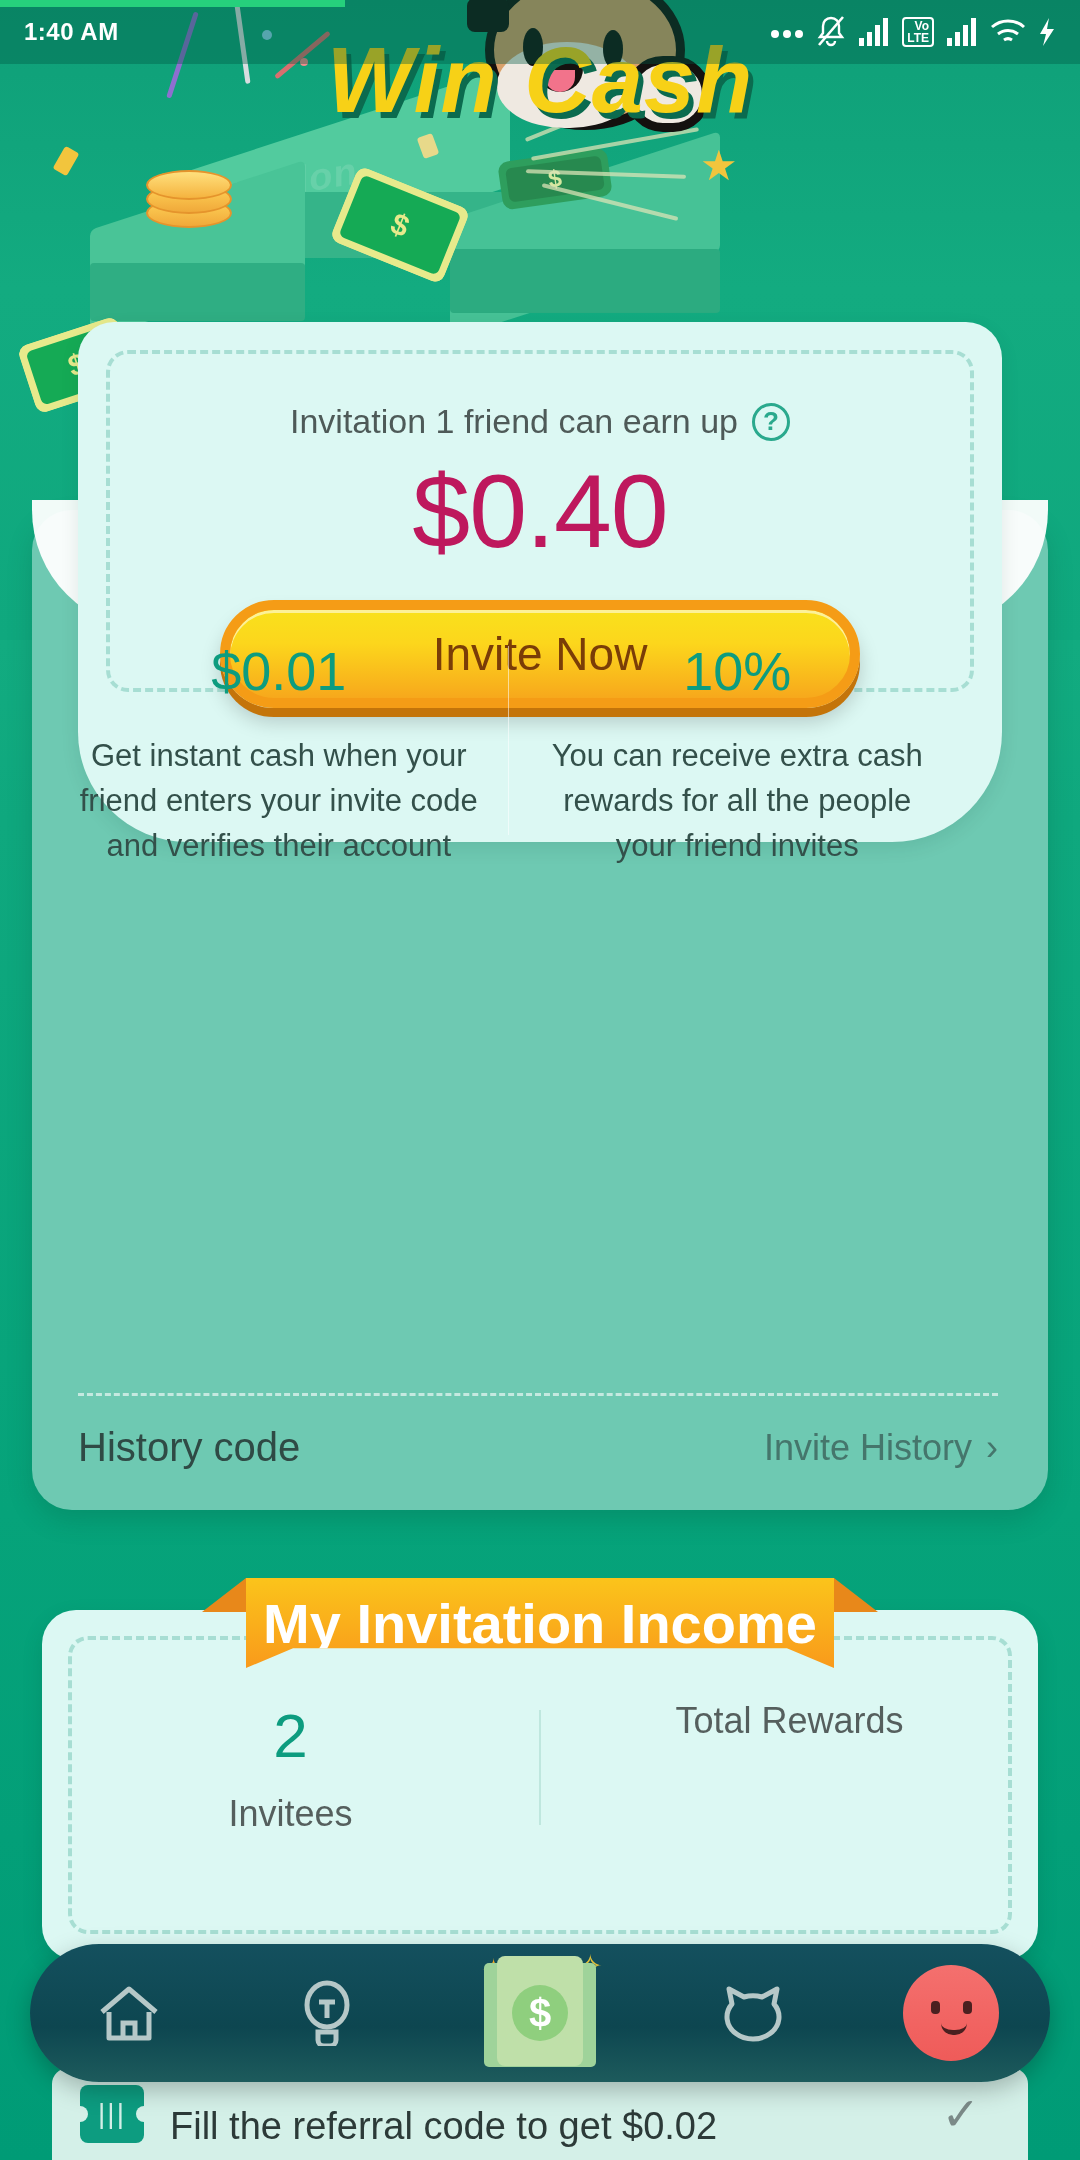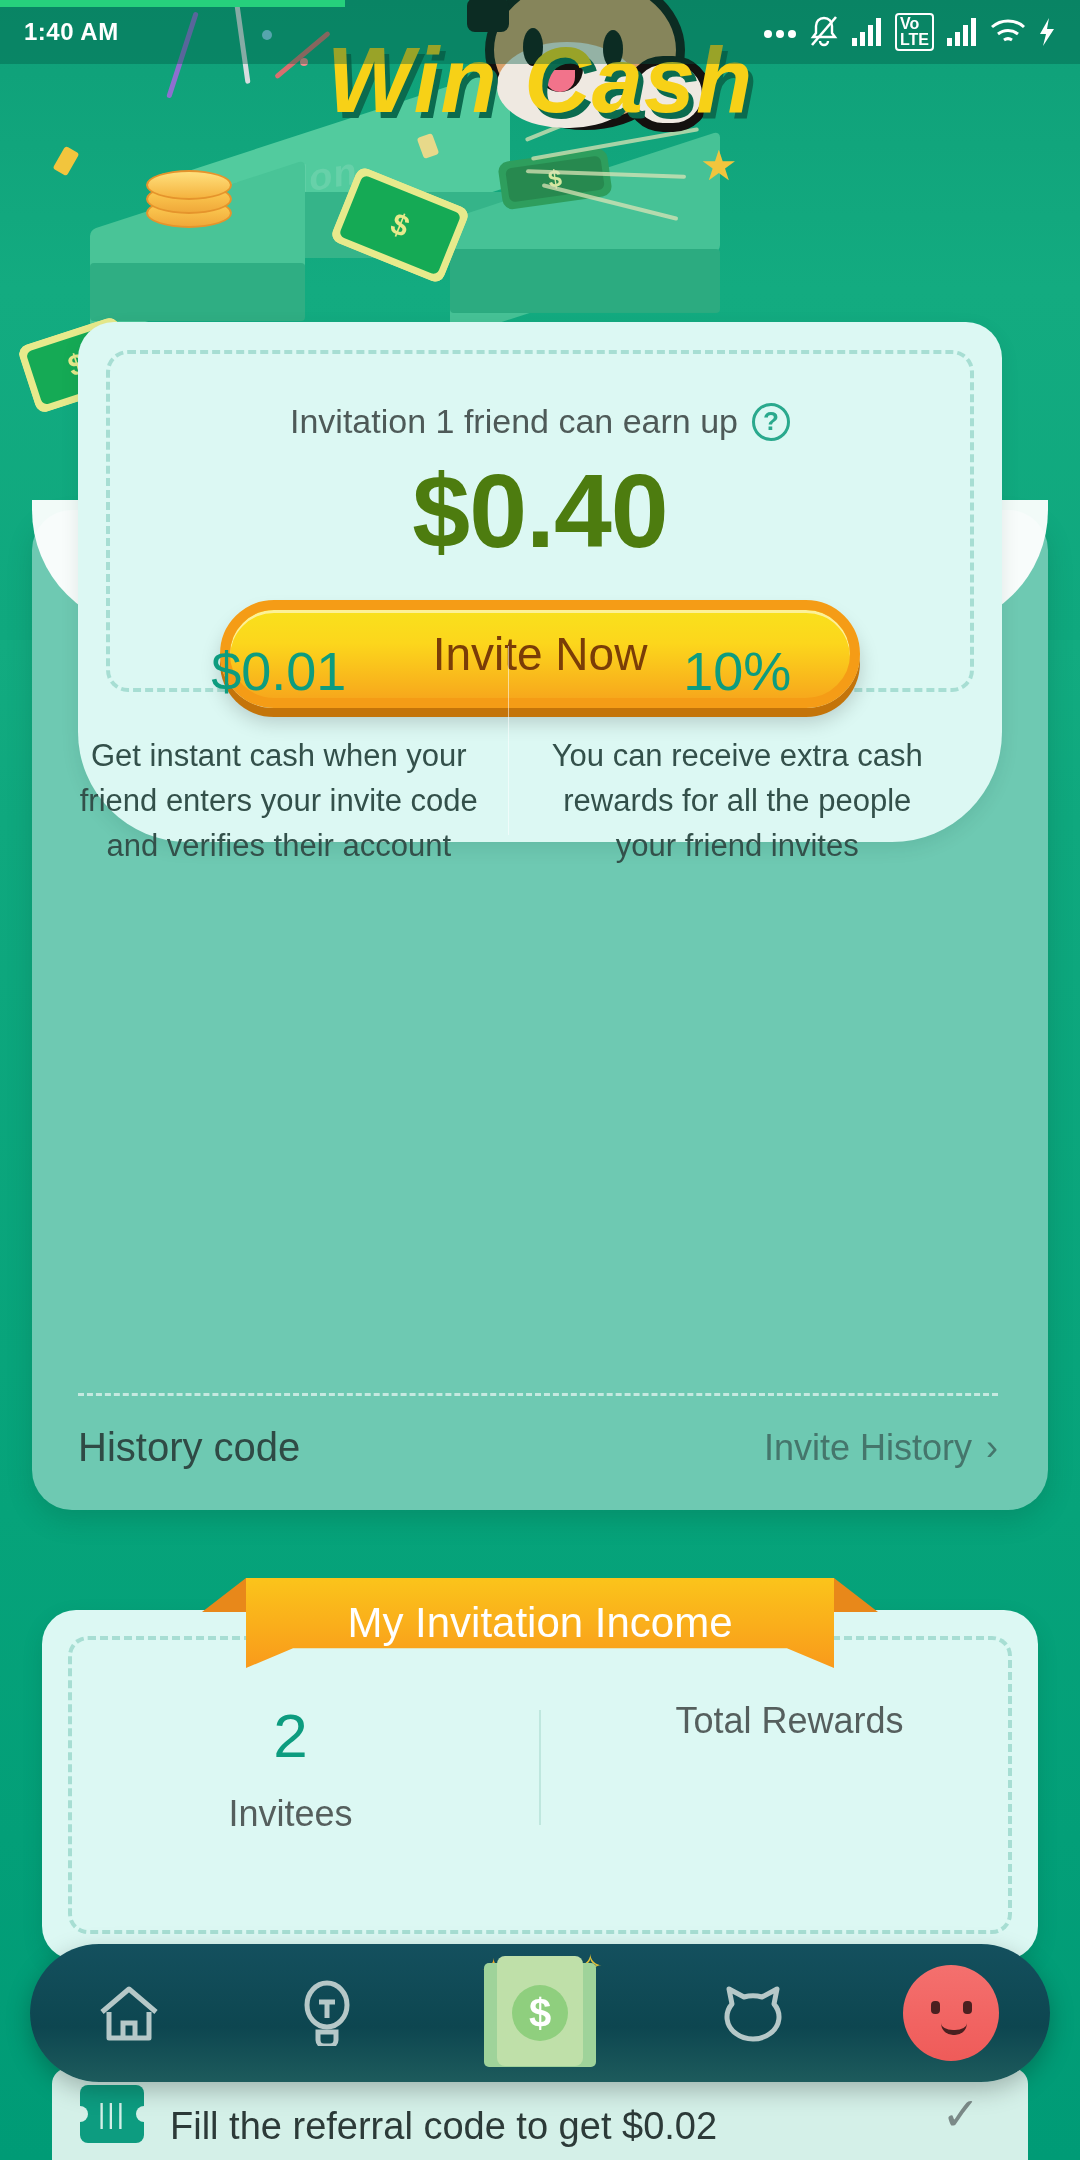--- a/index.html
+++ b/index.html
@@ -99,21 +99,21 @@
     position:absolute; left:0; top:0; width:1080px; height:64px;
     background:rgba(0,90,68,.38);
     display:flex; align-items:center; justify-content:space-between;
     padding:0 24px; z-index:60; color:#fff;
   }
   .st-time { font-size:24px; font-weight:700; letter-spacing:.5px; }
   .st-icons { display:flex; align-items:center; gap:12px; }
   .st-icons svg { display:block; }
   .volte {
     border:2px solid #fff; border-radius:4px; padding:1px 3px;
-    font-size:16px; font-weight:700; line-height:1.0; text-align:left;
+    font-size:12px; font-weight:700; line-height:1.0; text-align:right;
   }
   .greenbar { position:absolute; left:0; top:0; height:7px; width:345px; background:#26d07c; z-index:61; }
 
   
   .wincash {
     position:absolute; left:0; top:28px; width:1080px; text-align:center;
     font-size:92px; font-style:italic; font-weight:bold; color:#f7d117;
     text-shadow:5px 6px 0 #0b6b4f;
     letter-spacing:1px; z-index:12;
   }
@@ -142,21 +142,21 @@
     display:flex; align-items:center; justify-content:center; gap:14px;
     font-size:34px; color:#4e5a58;
   }
   .qmark {
     width:38px; height:38px; border:3px solid #2aa98d; border-radius:50%;
     color:#2aa98d; font-size:26px; font-weight:700;
     display:flex; align-items:center; justify-content:center;
   }
   .card-amount {
     position:absolute; left:0; top:130px; width:100%; text-align:center;
-    font-size:104px; color:#4d7c0f; letter-spacing:-1px;font-weight:bold;
+    font-size:104px; color:#be185d; letter-spacing:-1px;
   }
   .invite-btn {
     position:absolute; left:50%; top:278px; transform:translateX(-50%);
     width:640px; height:108px; border-radius:58px;
     background:linear-gradient(180deg,#f9e11c 0%,#fcd61c 38%,#f7a81c 100%);
     border:10px solid #f59c16;
     box-shadow:0 9px 0 #c4740a, 0 14px 20px rgba(0,0,0,.18),
                inset 0 3px 0 rgba(255,255,255,.55);
     display:flex; align-items:center; justify-content:center;
     color:#7a3d07; font-size:46px; cursor:pointer;
@@ -207,22 +207,23 @@
   }
   .income-card .dashes2 {
     position:absolute; left:26px; top:26px; right:26px; bottom:26px;
     border:4px dashed #a7ded3; border-radius:20px;
   }
   .ribbon {
     position:absolute; left:50%; top:1578px; transform:translateX(-50%);
     width:588px; height:90px; z-index:30;
     background:linear-gradient(180deg,#fbc41b 0%,#f99a1b 100%);
     display:flex; align-items:center; justify-content:center;
-    color:#fff; font-size:42px;
+    color:#fff; font-size:56px;
     clip-path:polygon(0 0,100% 0,100% 100%, 92% 78%, 8% 78%, 0 100%);
+    font-weight:bold;
   }
   .ribbon-fold-l, .ribbon-fold-r {
     position:absolute; top:1578px; width:44px; height:34px; z-index:28;
     background:#e8881a;
   }
   .ribbon-fold-l { left:calc(50% - 294px - 44px); clip-path:polygon(100% 0,100% 100%,0 100%); }
   .ribbon-fold-r { left:calc(50% + 294px); clip-path:polygon(0 0,0 100%,100% 100%); }
 
   .income-stats {
     position:absolute; left:42px; top:1700px; width:996px; z-index:31;

